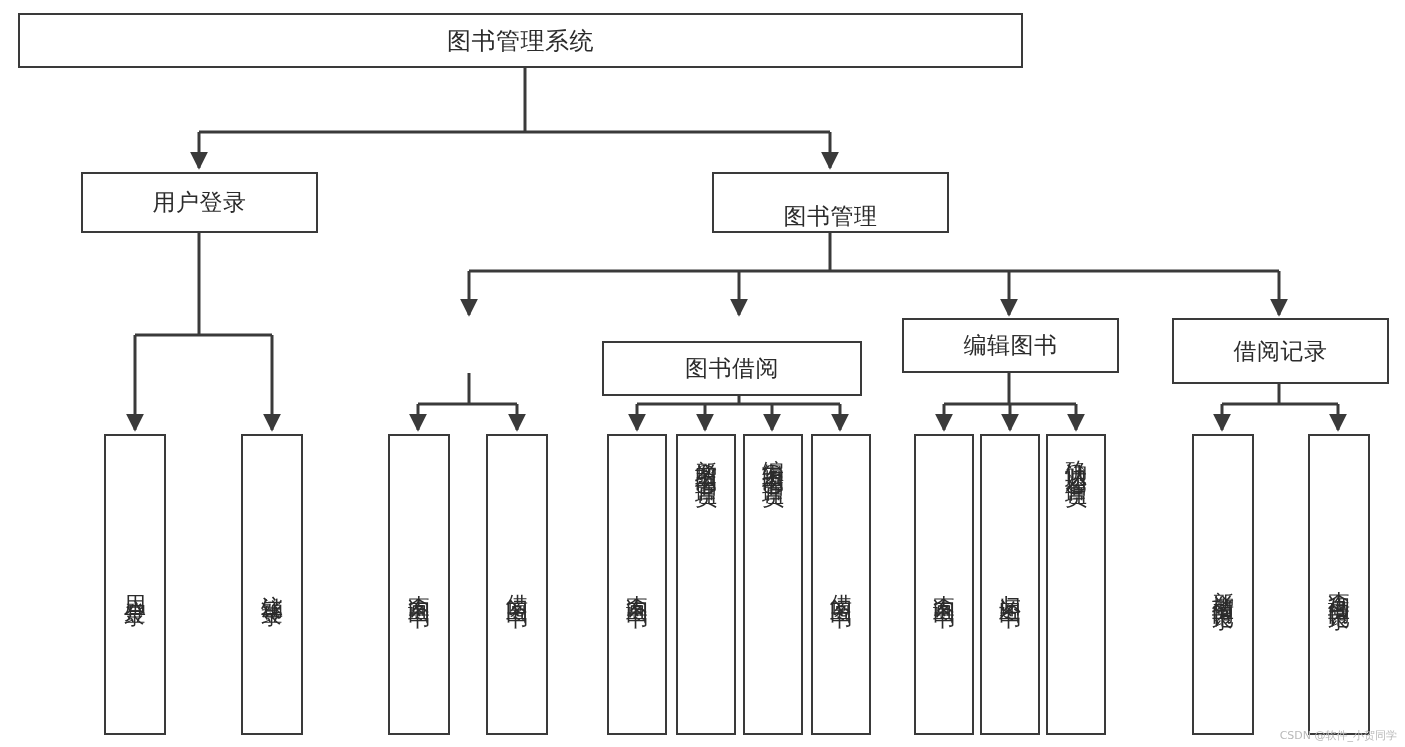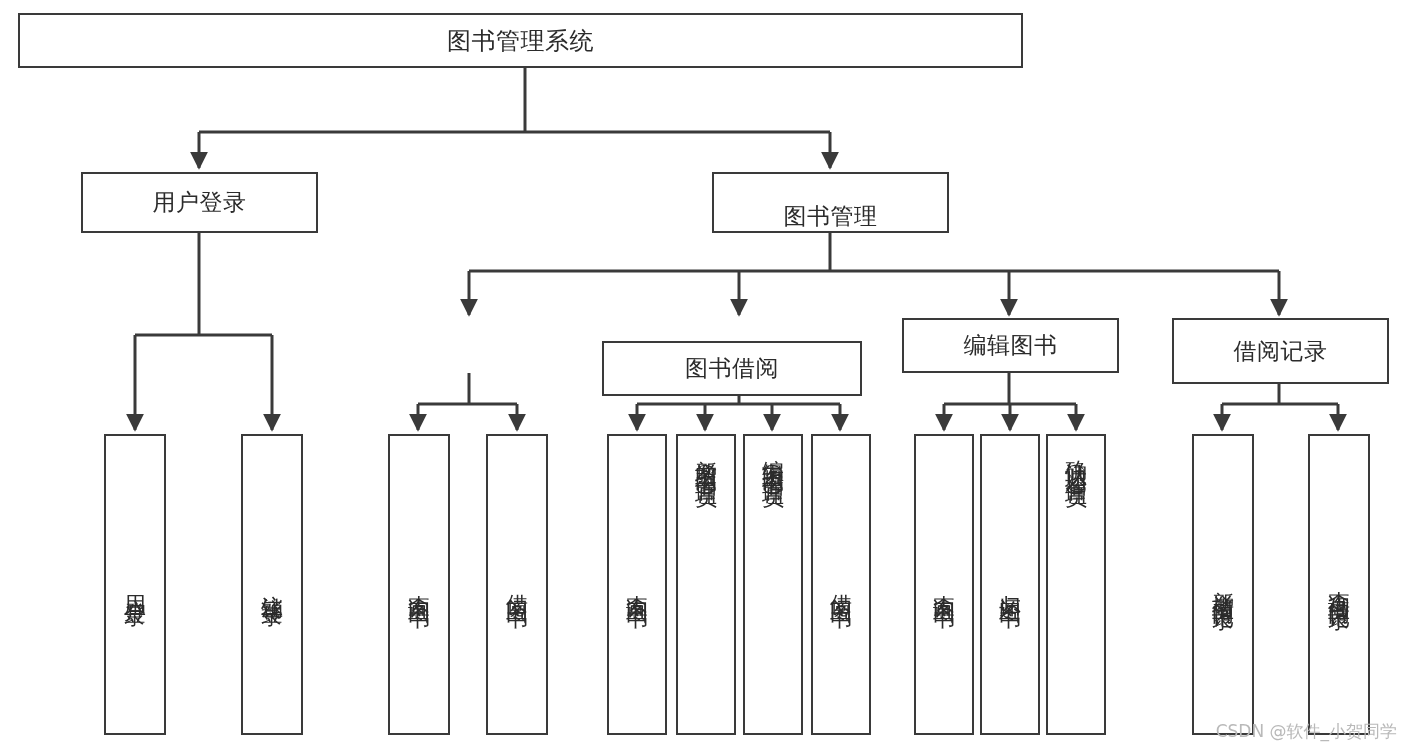--- a/index.html
+++ b/index.html
@@ -68,21 +68,21 @@
   }
   
   .node.vert.centered {
     align-items: center;
     padding-top: 0;
   }
   #watermark {
     position: absolute;
     right: 8px;
     bottom: 4px;
-    font-size: 17px;
+    font-size: 11px;
     color: #b9b9b9;
     font-family: "DejaVu Sans", "Liberation Sans", sans-serif;
     white-space: nowrap;
     pointer-events: none;
   }
 </style>
 </head>
 <body>
 
 <div id="diagram-root">

